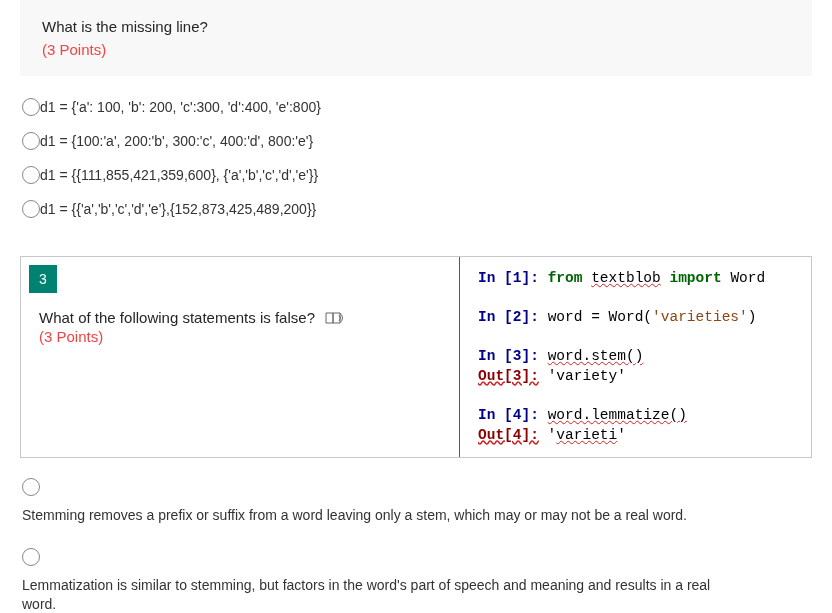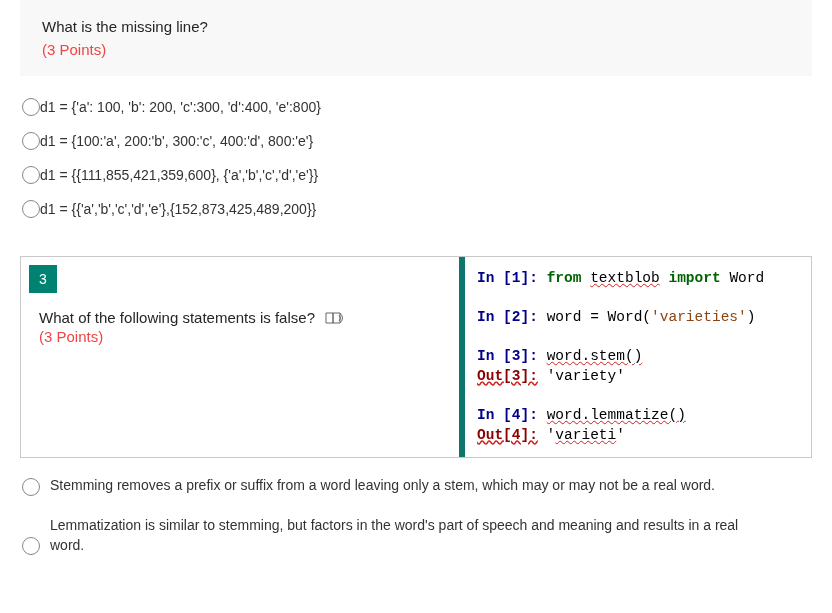--- a/index.html
+++ b/index.html
@@ -54,44 +54,45 @@
   }
   .q2-text { padding: 0 10px 16px 18px; font-size: 15px; color: #252525; }
   .q2-text .points { font-size: 15px; }
   .immersive-icon {
     display: inline-block;
     vertical-align: middle;
     margin-left: 6px;
   }
   .q2-right {
     flex: 1;
-    padding: 12px 12px;
+    padding: 12px 18px;
     font-family: "Consolas", "Courier New", monospace;
     font-size: 14.5px;
     line-height: 1.35;
     white-space: pre;
-    border-left: 6px solid #0f766e;
+    border-left: 1px solid #0f766e;
     color: #000;
   }
   .q2-right .kw-from, .q2-right .kw-import { color: #006400; font-weight: bold; }
   .q2-right .str { color: #8b4513; }
   .q2-right .in-prompt { color: #00008b; font-weight: bold; }
   .q2-right .out-prompt { color: #8b0000; font-weight: bold; }
   .squiggle {
     text-decoration: underline wavy #d02020;
     text-decoration-thickness: 1px;
   }
   .squiggle-red { text-decoration: underline wavy #d02020; }
   .options2 { padding: 8px 22px 0 22px; }
   .option-row2 {
     display: flex;
-    align-items: flex-end;
+    align-items: flex-start;
     gap: 10px;
     padding: 10px 0;
     cursor: pointer;
+    flex-direction: column;
   }
   .option-row2 .radio { margin-top: 2px; }
   .option-text2 { font-size: 14px; color: #333; line-height: 1.4; max-width: 720px; }
 </style>
 </head>
 <body>
 
 <div class="question-card">
   <div class="question-text">What is the missing line?</div>
   <div class="points">(3 Points)</div>

